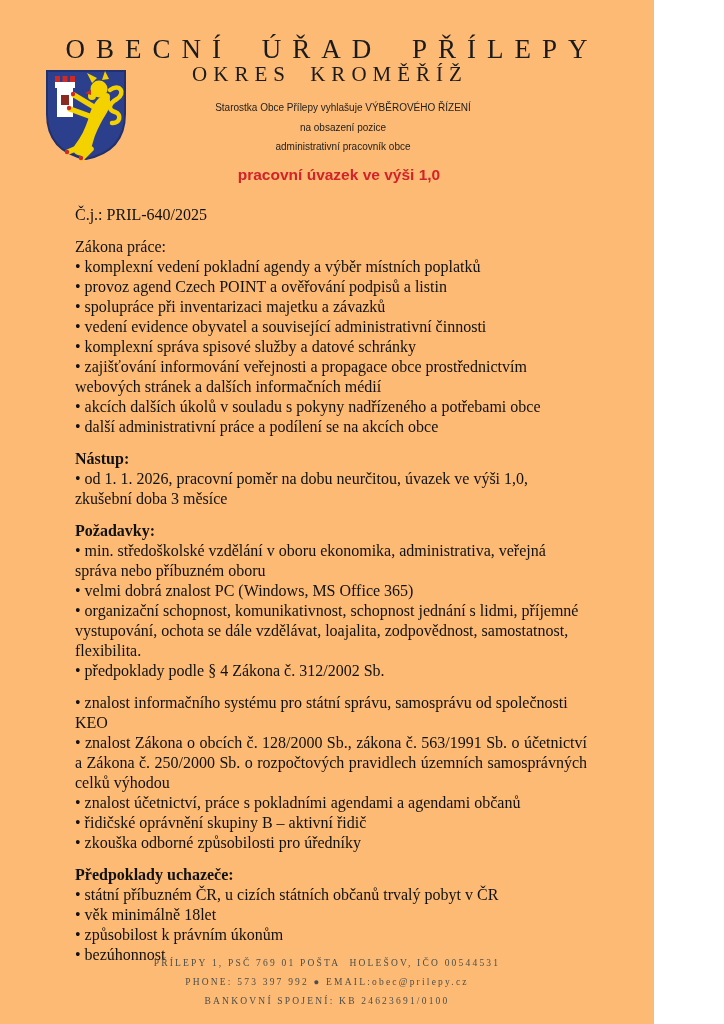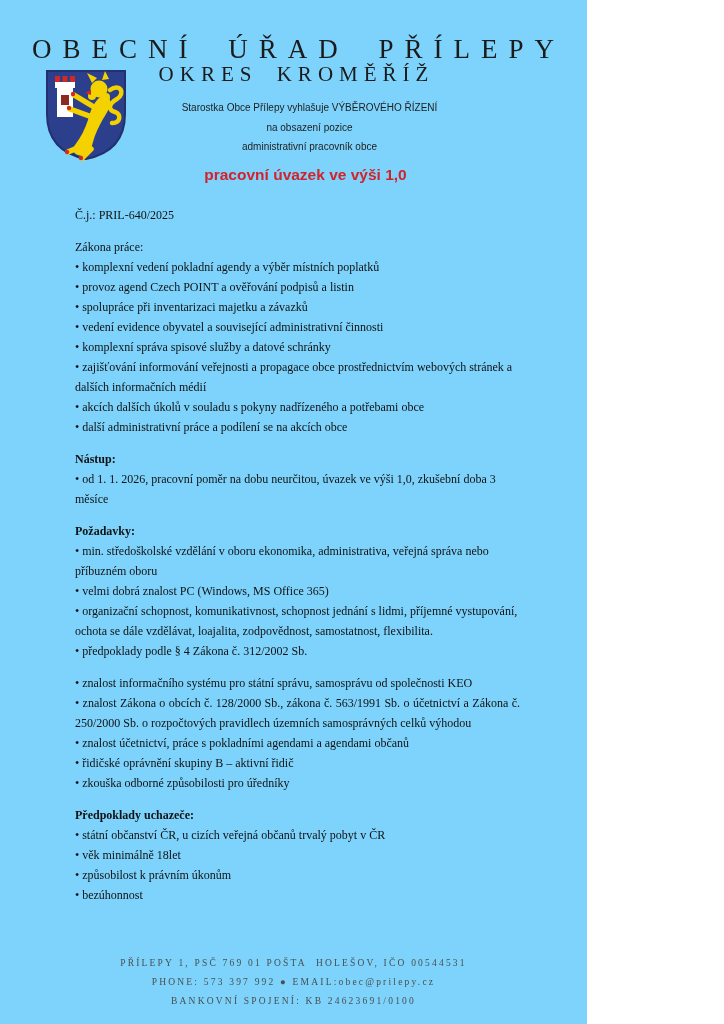--- a/index.html
+++ b/index.html
@@ -1,20 +1,20 @@
 <!DOCTYPE html>
 <html lang="cs"><head>
 <meta charset="utf-8">
 <style>
   html,body{margin:0;padding:0;background:#ffffff;}
   .page{
     position:relative;
-    width:587px;
+    width:654px;
     height:1024px;
-    background:#7dd3fc;
+    background:#fdba74;
     overflow:hidden;
     font-family:"Liberation Serif", serif;
     color:#111111;
   }
   
   .header-title{
     margin:34px 0 0 0;
     text-align:center;
     font-size:27px;
     line-height:30px;
@@ -58,21 +58,21 @@
     text-align:center;
     font-family:"Liberation Sans", sans-serif;
     font-weight:700;
     font-size:15.5px;
     line-height:19.5px;
     color:#d2232a;
   }
   
   .body-text{
     margin:0 67px 0 75px;
-    font-size:12px;
+    font-size:16px;
     line-height:20px;
   }
   .doc-number{
     margin:21px 0 0 0;
   }
   .section{margin-top:12px;}
   .section { margin-bottom:0; }
   .sec-head{
     margin:0;
     font-weight:700;
@@ -186,21 +186,21 @@
           <p class="bullet-line justify"><span class="bullet-glyph">• </span><span>znalost Zákona o obcích č. 128/2000 Sb., zákona č. 563/1991 Sb. o účetnictví a Zákona č. 250/2000 Sb. o rozpočtových pravidlech územních samosprávných celků výhodou</span></p>
           <p class="bullet-line"><span class="bullet-glyph">• </span><span>znalost účetnictví, práce s pokladními agendami a agendami občanů</span></p>
           <p class="bullet-line"><span class="bullet-glyph">• </span><span>řidičské oprávnění skupiny B – aktivní řidič</span></p>
           <p class="bullet-line"><span class="bullet-glyph">• </span><span>zkouška odborné způsobilosti pro úředníky</span></p>
         </div>
     </div>
 
     <div class="section">
       <p class="sec-head">Předpoklady uchazeče:</p>
       <div>
-          <p class="bullet-line"><span class="bullet-glyph">• </span><span>státní občanství ČR, u cizích veřejná občanů trvalý pobyt v ČR</span></p>
+          <p class="bullet-line"><span class="bullet-glyph">• </span><span>státní příbuzném ČR, u cizích státních občanů trvalý pobyt v ČR</span></p>
           <p class="bullet-line"><span class="bullet-glyph">• </span><span>věk minimálně 18let</span></p>
           <p class="bullet-line"><span class="bullet-glyph">• </span><span>způsobilost k právním úkonům</span></p>
           <p class="bullet-line"><span class="bullet-glyph">• </span><span>bezúhonnost</span></p>
         </div>
     </div>
   </div>
 
   <div class="footer">
     <p>PŘÍLEPY 1, PSČ 769 01 POŠTA&nbsp; HOLEŠOV, IČO 00544531</p>
     <p>PHONE: 573 397 992 ● EMAIL:obec@prilepy.cz</p>

